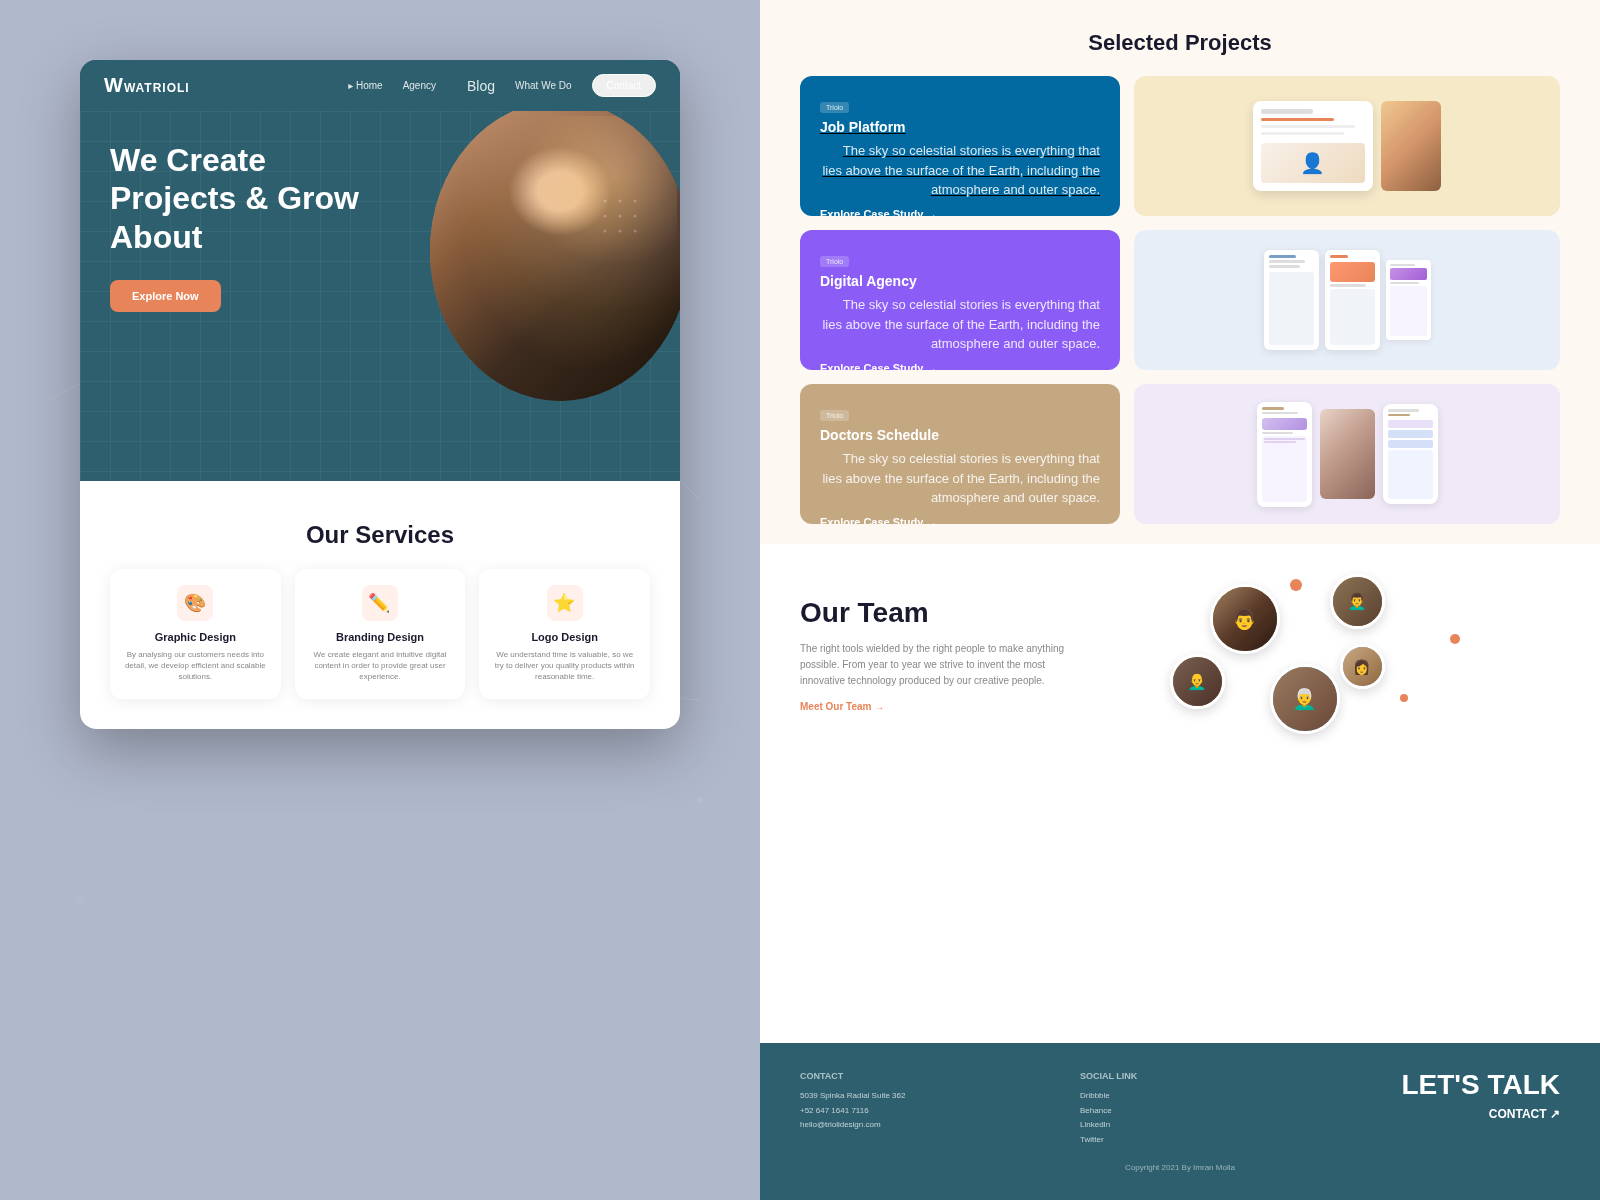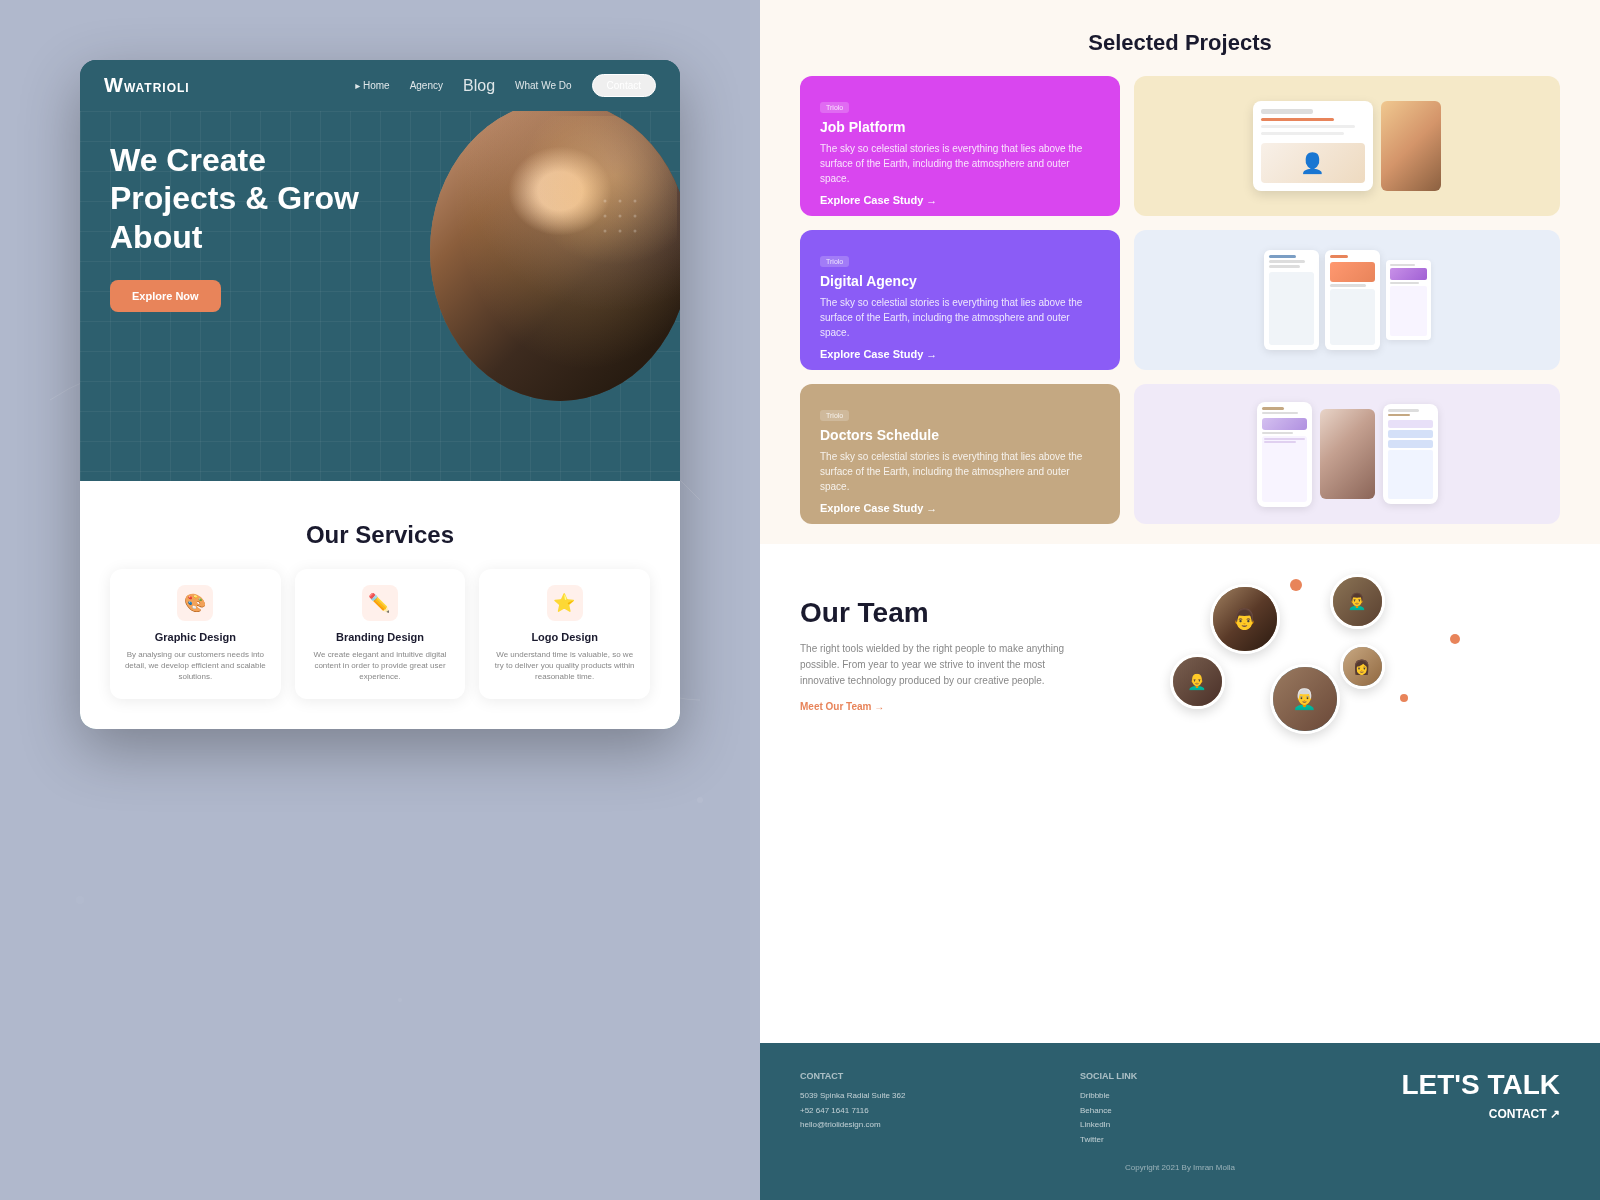--- a/index.html
+++ b/index.html
@@ -255,21 +255,21 @@
     }
 
     .project-card-left {
       flex: 0 0 320px;
       border-radius: 12px;
       padding: 20px;
       position: relative;
       overflow: hidden;
     }
 
-    .project-card-left.orange { background: #d946ef; }
+    .project-card-left.orange { background: #0369a1; text-decoration: underline; }
     .project-card-left.blue { background: #8b5cf6; }
     .project-card-left.tan { background: #c4a882; }
 
     .project-tag {
       font-size: 7px;
       color: rgba(255,255,255,0.8);
       background: rgba(255,255,255,0.2);
       padding: 2px 6px;
       border-radius: 3px;
       display: inline-block;
@@ -277,24 +277,25 @@
     }
 
     .project-name {
       font-size: 14px;
       font-weight: 800;
       color: white;
       margin-bottom: 6px;
     }
 
     .project-desc {
-      font-size: 10px;
+      font-size: 13px;
       color: rgba(255,255,255,0.85);
       line-height: 1.5;
       margin-bottom: 8px;
+      text-align: right;
     }
 
     .explore-link {
       font-size: 11px;
       color: white;
       font-weight: 600;
       display: flex;
       align-items: center;
       gap: 3px;
     }
@@ -483,21 +484,21 @@
 
     <div class="website-mockup">
 
       <div class="mockup-nav">
         <div class="mockup-logo">
           <span>W</span><span style="font-size:12px;font-weight:700;">WATRIOLI</span>
         </div>
         <div class="mockup-nav-links">
           <a href="#" style="font-size:10px;">▸ Home</a>
           <a href="#" style="font-size:10px;">Agency</a>
-          <a href="#" style="font-size:16px;">Blog</a>
+          <a href="#" style="font-size:14px;margin-left:11px;">Blog</a>
           <a href="#" style="font-size:10px;">What We Do</a>
           <button class="contact-btn">Contact</button>
         </div>
       </div>
 
       <div class="mockup-hero">
         <div class="hero-grid"></div>
         <div class="hero-text">
           <span>We Create</span><br>
           <span>Projects &amp; Grow</span><br>

